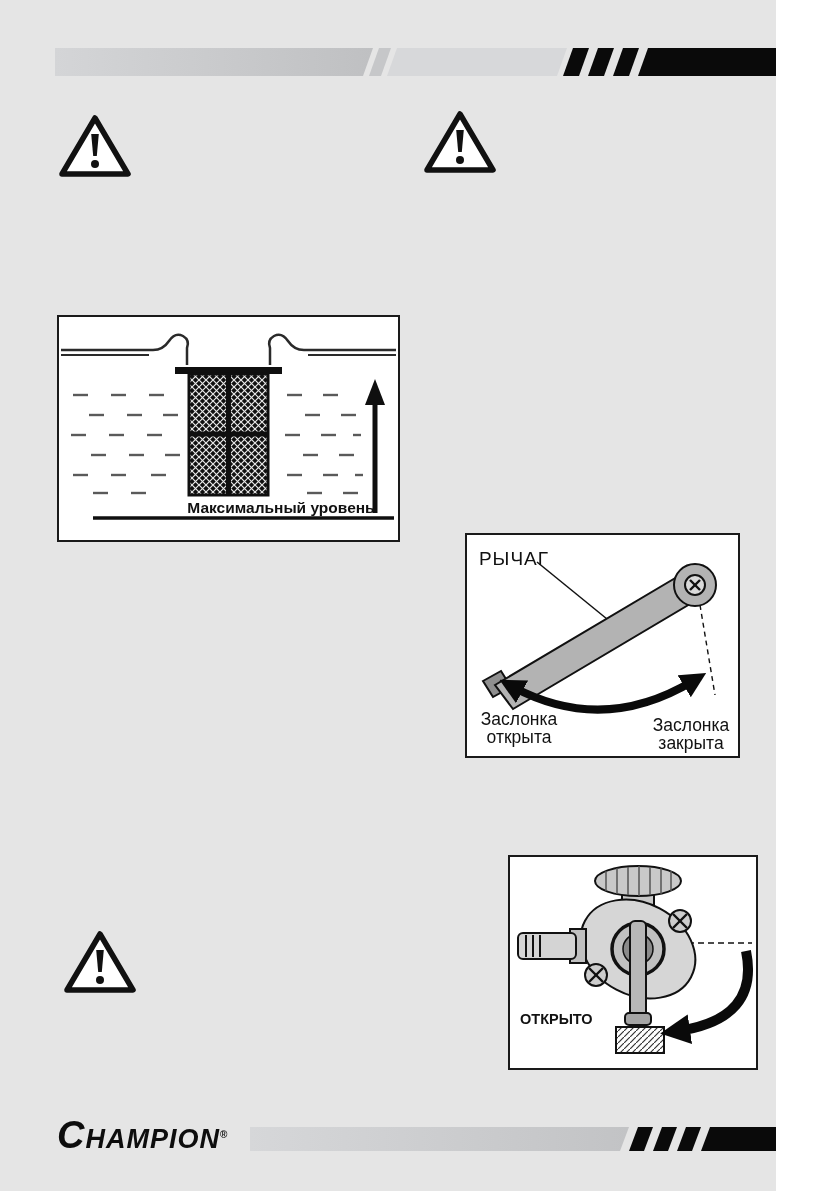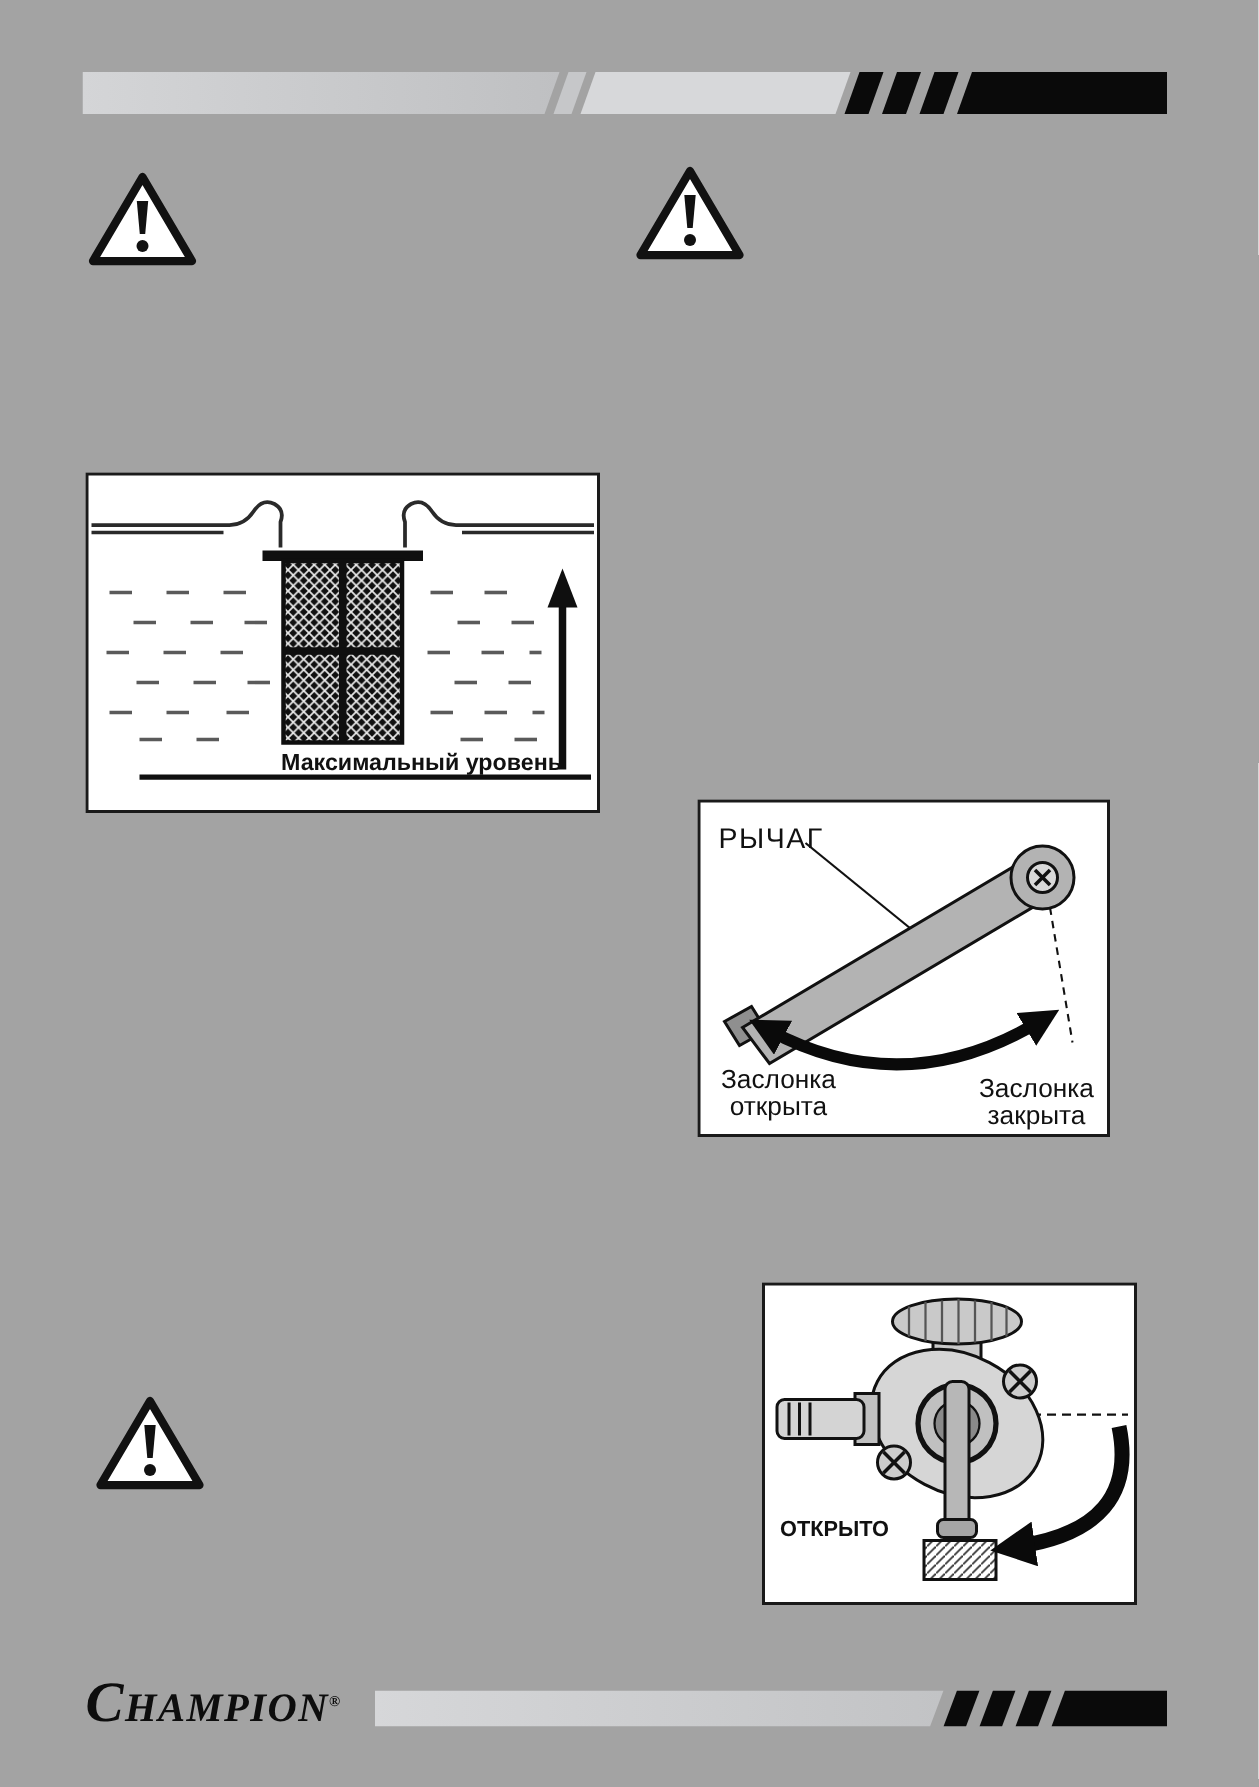--- a/index.html
+++ b/index.html
@@ -1,29 +1,29 @@
 <!DOCTYPE html>
 <html><head>
 <meta charset="utf-8">
 <style>
   * { margin:0; padding:0; box-sizing:border-box; }
   html,body { background:#ffffff; }
   body { font-family:"Liberation Sans", sans-serif; }
   .page {
-    position:relative; width:839px; height:1191px;
-    background:#a3a3a3; overflow:hidden;
+    position:relative; width:776px; height:1191px;
+    background:#e5e5e5; overflow:hidden;
   }
   .figure-box {
     position:absolute; border:2px solid #1a1a1a; background:#ffffff;
   }
   .figure-box svg { display:block; }
   .warning { position:absolute; }
   .brand {
     position:absolute; left:57px; top:1116px; height:40px;
-    font-family:Liberation Serif, serif;
+    font-family:Liberation Sans, sans-serif;
     font-style:italic; font-weight:bold; color:#0d0d0d;
     font-size:27px; line-height:38px; letter-spacing:1px;
     white-space:nowrap;
   }
   .brand .brand-name { display:inline-block; }
   .brand .brand-name::first-letter { font-size:38px; }
   .brand sup { font-size:10px; font-style:normal; vertical-align:super; letter-spacing:0; }
   .bar { position:absolute; }
   .bar svg { display:block; }
 </style>

